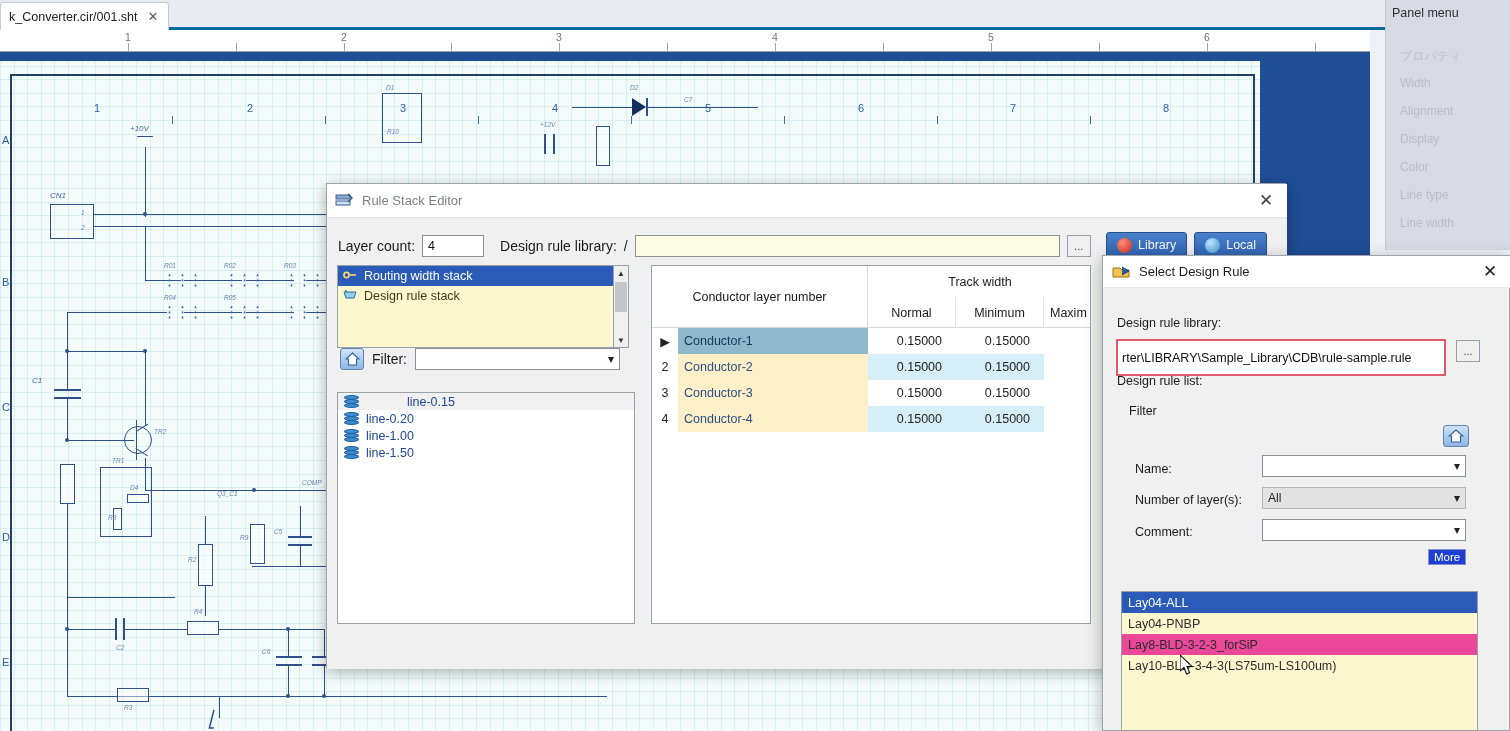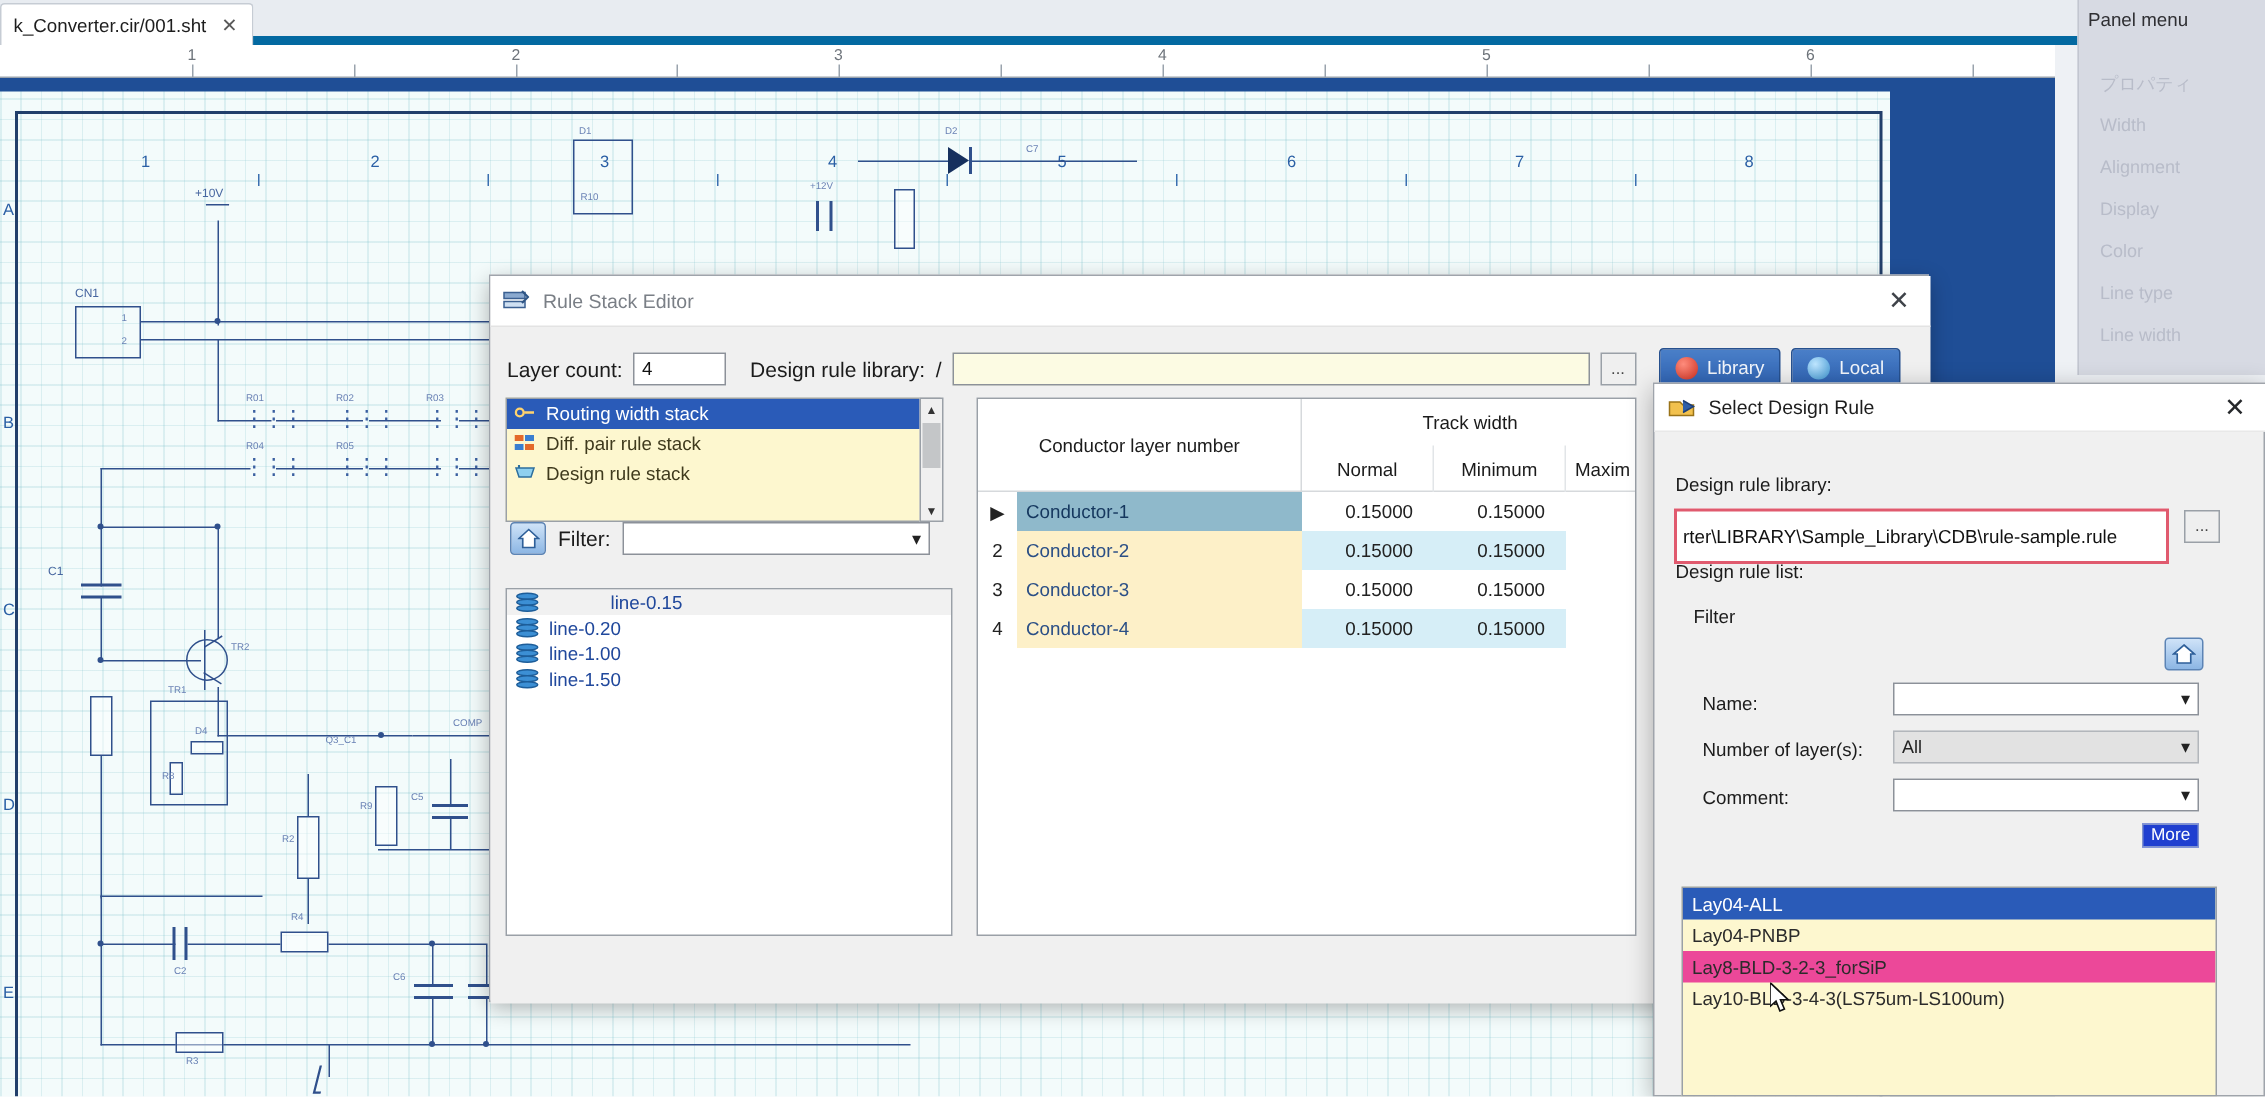--- a/index.html
+++ b/index.html
@@ -17,21 +17,21 @@
   }
 
   
   .app-bg {
     position: absolute; left: 0; top: 0; width: 1510px; height: 731px;
     background: #eef1f5;
   }
   .tabbar {
     position: absolute; left: 0; top: 0; width: 1385px; height: 30px;
     background: #e8ecf1;
-    border-bottom: 6px solid #0369a1;
+    border-bottom: 3px solid #0369a1;
   }
   .doc-tab {
     position: absolute; left: 0; top: 2px; height: 28px;
     background: #ffffff;
     border: 1px solid #c6ccd4;
     border-bottom: none;
     border-top-left-radius: 3px; border-top-right-radius: 3px;
     padding: 0 10px 0 8px;
     display: flex; align-items: center; gap: 10px;
     font-size: 12.5px; color: #1d1d1d;
@@ -111,20 +111,21 @@
   .box-sym {
     position: absolute; border: 1.4px solid #30508c; background: transparent;
   }
   .res {
     position: absolute; border: 1.4px solid #30508c; background: rgba(255,255,255,0.45);
   }
   .cap-plate { position: absolute; background: #30508c; }
   .lbl {
     position: absolute; font-size: 8px; color: #4766a0; white-space: nowrap;
     font-family: "Liberation Sans", sans-serif;
+    font-style: italic;
   }
   .lbl.sm { font-size: 6.5px; color: #6a82b5; }
   .dot { position: absolute; width: 4px; height: 4px; border-radius: 50%; background: #30508c; }
   .tri-outline {
     position: absolute; width: 16px; height: 11px;
     border-left: 1.4px solid #30508c; border-right: 1.4px solid #30508c;
     clip-path: polygon(0 0, 100% 0, 50% 100%);
     background: transparent;
     border-top: 1.4px solid #30508c;
   }
@@ -626,31 +627,20 @@
         <svg width="14" height="12" viewBox="0 0 14 12">
           <circle cx="3.5" cy="6" r="2.6" fill="none" stroke="#ffd36e" stroke-width="1.6"></circle>
           <line x1="6.5" y1="6" x2="13" y2="6" stroke="#ffd36e" stroke-width="1.6"></line>
         </svg>
       </span>
       <span>Routing width stack</span>
     </div>
     <div class="row">
       <span>
         <svg width="14" height="12" viewBox="0 0 14 12">
-          <rect x="0" y="1" width="6" height="4" fill="#e46a2a"></rect>
-          <rect x="7" y="1" width="6" height="4" fill="#3a7fd0"></rect>
-          <rect x="0" y="7" width="6" height="4" fill="#3a7fd0"></rect>
-          <rect x="7" y="7" width="6" height="4" fill="#e46a2a"></rect>
-        </svg>
-      </span>
-      <span>Diff. pair rule stack</span>
-    </div>
-    <div class="row">
-      <span>
-        <svg width="14" height="12" viewBox="0 0 14 12">
           <path d="M1 3 h12 l-2 6 h-8 z" fill="#8fd0ef" stroke="#2e6f9e"></path>
           <line x1="3" y1="1" x2="3" y2="3" stroke="#2e6f9e" stroke-width="1.4"></line>
         </svg>
       </span>
       <span>Design rule stack</span>
     </div>
   </div>
   <div class="stack-scroll">
     <div class="arr">▲</div>
     <div class="thumb"></div>

